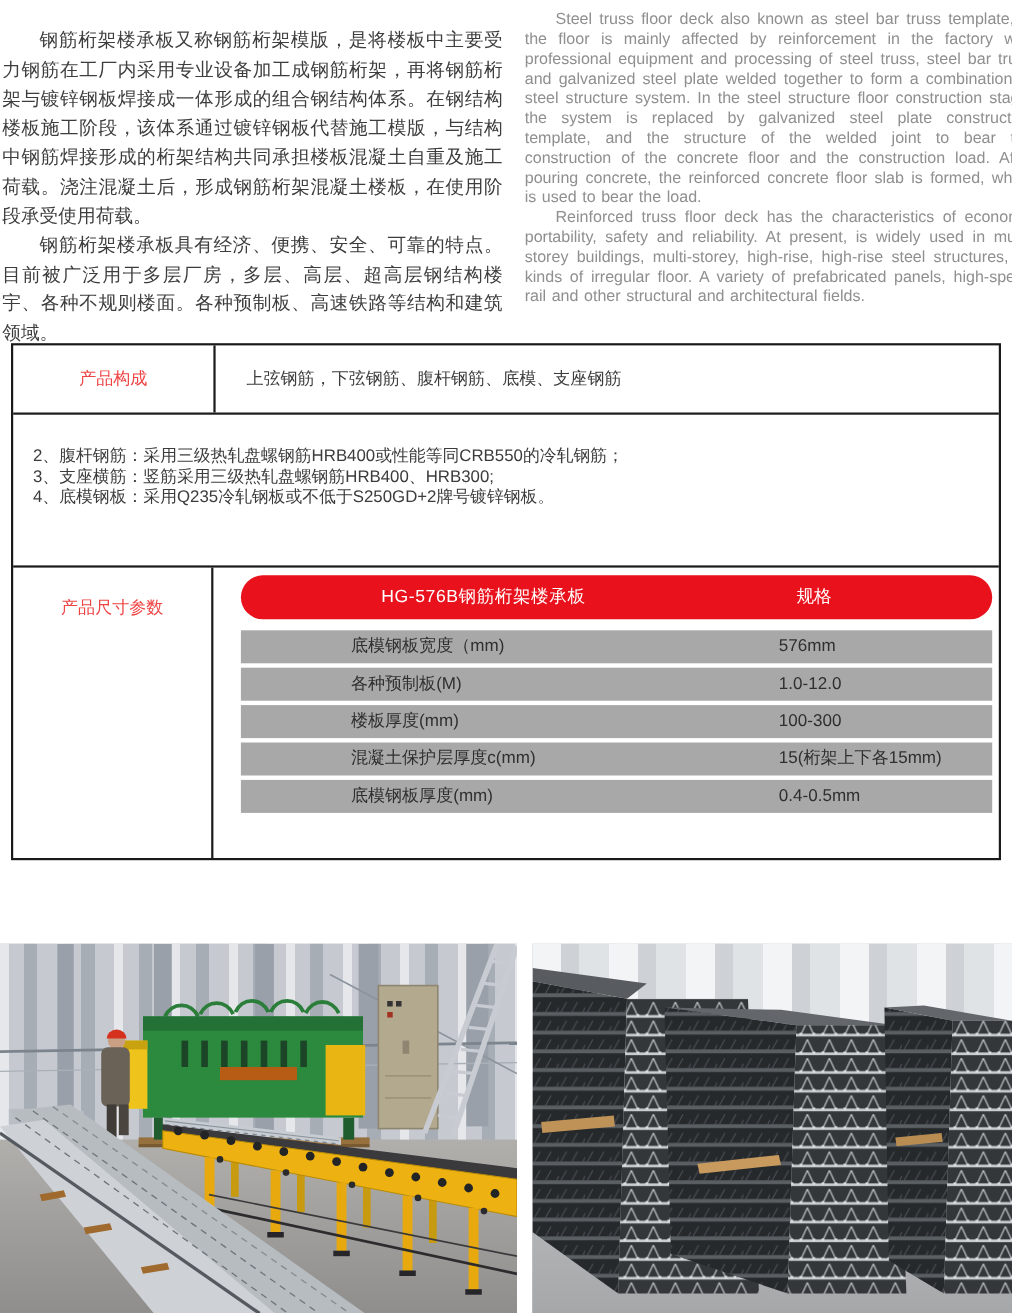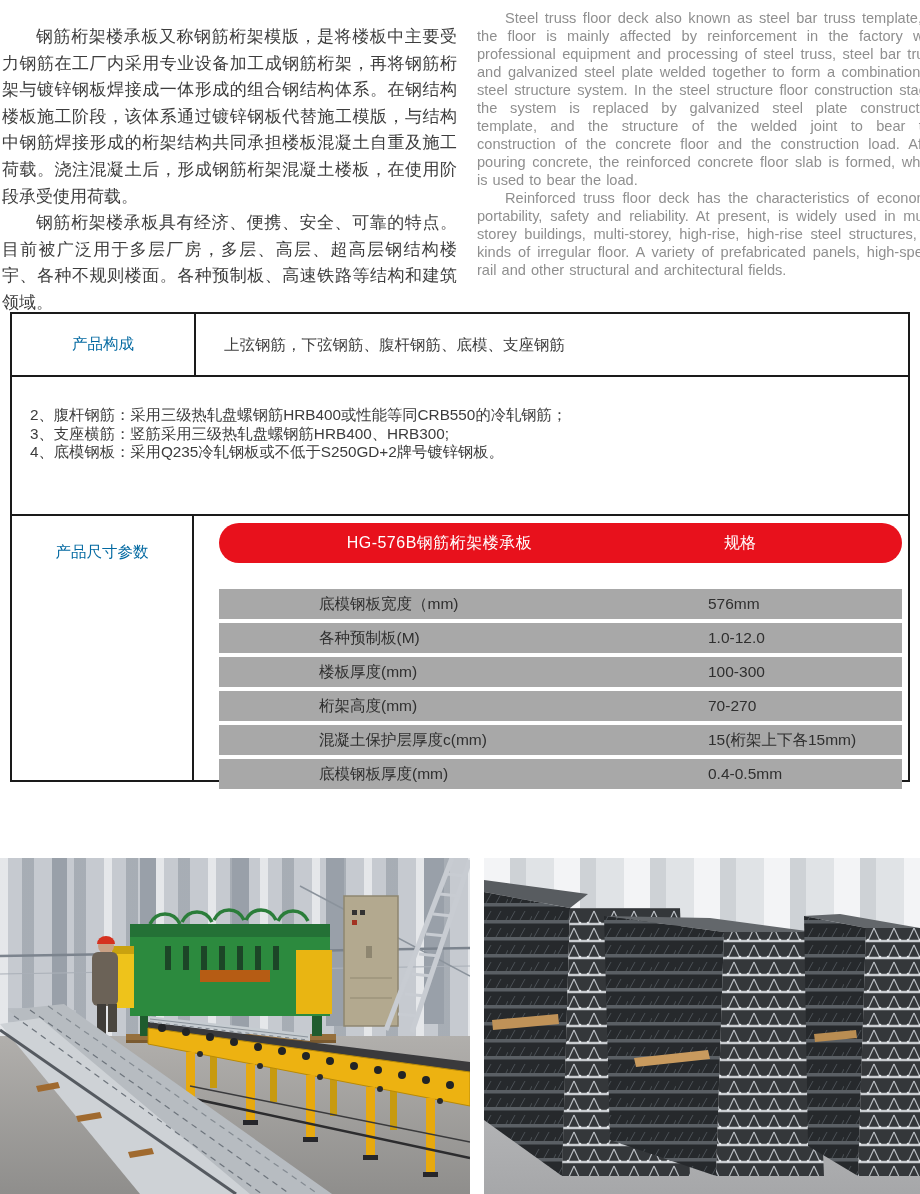--- a/index.html
+++ b/index.html
@@ -15,33 +15,33 @@
     color:#8f8f8f;text-align:justify;}
   .intro-en p{margin:0;text-indent:28px;word-spacing:1px;}
   
   .info-table{position:absolute;left:10px;top:312px;width:900px;height:470px;
     border:2px solid #1a1a1a;box-sizing:border-box;display:flex;flex-direction:column;}
   .it-row{display:flex;position:relative;}
   .it-row.r1{height:61px;border-bottom:2px solid #1a1a1a;}
   .it-row.r2{height:137px;border-bottom:2px solid #1a1a1a;}
   .it-row.r3{flex:1;}
   .it-label-cell{width:182px;flex:none;border-right:2px solid #1a1a1a;display:flex;
-    align-items:center;justify-content:center;font-size:15.5px;color:#0369a1;}
+    align-items:center;justify-content:center;font-size:15.5px;color:#ef4444;}
   .it-row.r3 .it-label-cell{align-items:flex-start;padding-top:26px;box-sizing:border-box;}
   .it-content-cell{flex:1;position:relative;font-size:15.5px;color:#3c3c3c;}
   .composition-text{position:absolute;left:28px;top:50%;transform:translateY(-50%);white-space:nowrap;}
   .material-lines{position:absolute;left:18px;top:29px;line-height:18.6px;font-size:15.3px;white-space:nowrap;}
   
   .spec-table{position:absolute;left:25px;top:7px;width:683px;}
   .spec-header{position:relative;height:40px;background:#e8111c;color:#ffffff;font-size:16px;border-radius:20px;}
   .spec-title{position:absolute;left:0;width:441px;text-align:center;line-height:40px;letter-spacing:.5px;}
   .spec-col{position:absolute;left:505px;line-height:40px;}
   .spec-row{position:relative;height:30px;background:#a8a8a8;margin-top:4px;
     font-size:15.5px;color:#2f2f2f;line-height:30px;}
-  .spec-row.first{margin-top:26px;padding-left:18px;}
+  .spec-row.first{margin-top:10px;padding-left:18px;}
   .sl{position:absolute;left:100px;white-space:nowrap;}
   .sv{position:absolute;left:489px;white-space:nowrap;}
   
   .photo{position:absolute;top:858px;height:336px;overflow:hidden;}
   .photo svg{position:absolute;left:0;top:0;}
   .photo-left{left:0;width:470px;
     background-color:#a9a7a4;
     background-image:
       repeating-linear-gradient(90deg, rgba(255,255,255,.55) 0 8px, rgba(255,255,255,0) 8px 22px,
         rgba(96,107,118,.30) 22px 34px, rgba(255,255,255,0) 34px 52px),
@@ -109,24 +109,20 @@
           </div>
           <div class="spec-row">
             <span class="sl">各种预制板(M)</span>
             <span class="sv">1.0-12.0</span>
           </div>
           <div class="spec-row">
             <span class="sl">楼板厚度(mm)</span>
             <span class="sv">100-300</span>
           </div>
           <div class="spec-row">
-            <span class="sl">桁架高度(mm)</span>
-            <span class="sv">70-270</span>
-          </div>
-          <div class="spec-row">
             <span class="sl">混凝土保护层厚度c(mm)</span>
             <span class="sv">15(桁架上下各15mm)</span>
           </div>
           <div class="spec-row">
             <span class="sl">底模钢板厚度(mm)</span>
             <span class="sv">0.4-0.5mm</span>
           </div>
         </div>
 
       </div>

